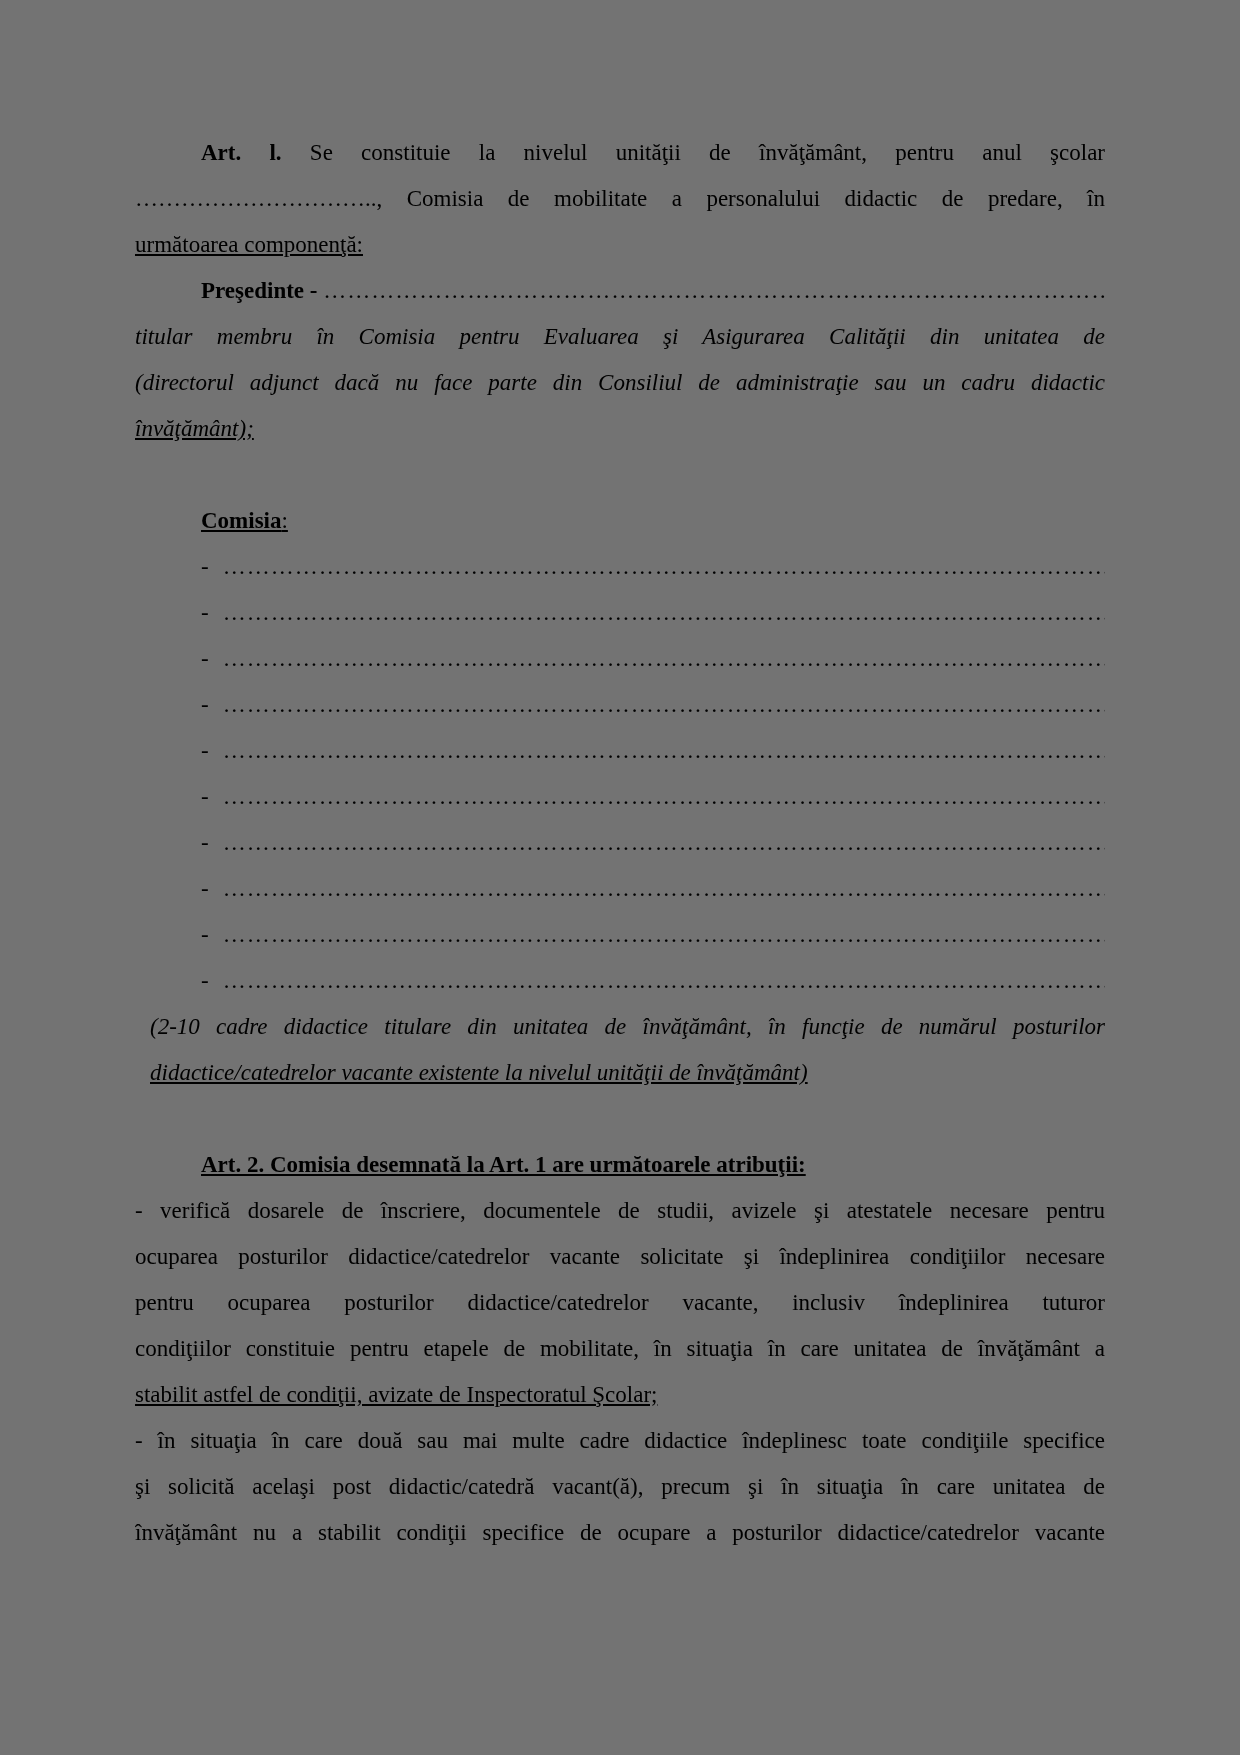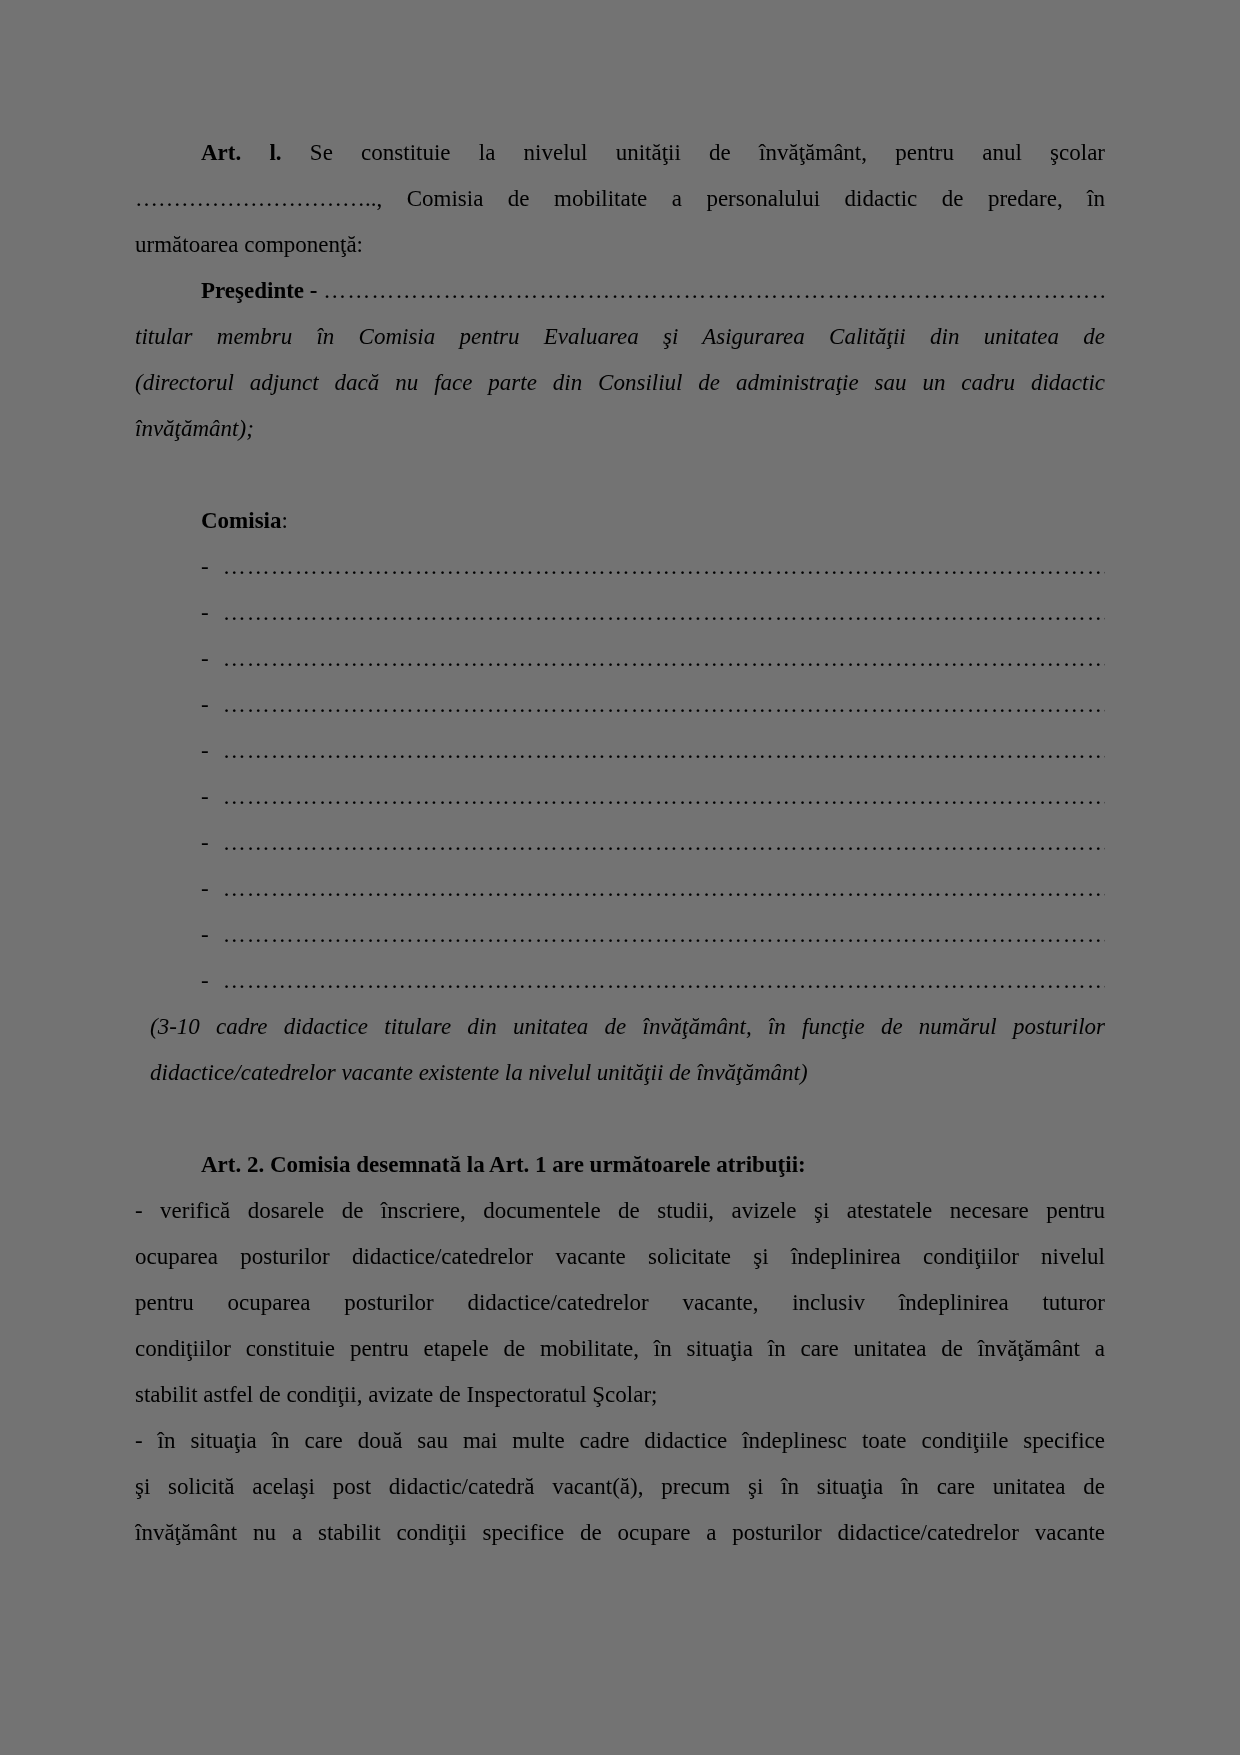--- a/index.html
+++ b/index.html
@@ -27,21 +27,21 @@
     line-height: 46px;
     white-space: nowrap;
     overflow: hidden;
   }
   
   .jf {
     white-space: normal;
     text-align: justify;
     text-align-last: justify;
   }
-  .left { text-align: left; text-align-last: left; }
+  .left { text-align: left; text-align-last: left; text-decoration: underline; }
   .indent { padding-left: 66px; }
   .note-indent { padding-left: 15px; }
   .b { font-weight: bold; }
   .i { font-style: italic; }
   .blank { height: 46px; }
   .dash { display: inline-block; margin-right: 14px; }
   .dots { letter-spacing: 1px; }
 </style>
 </head>
 <body>
@@ -107,37 +107,37 @@
     <span class="dash">-</span><span class="dots">…………………………………………………………………………………………………………………………………………………………………………………………………….</span>
   </div>
   <div class="line indent">
     <span class="dash">-</span><span class="dots">…………………………………………………………………………………………………………………………………………………………………………………………………….</span>
   </div>
   <div class="line indent">
     <span class="dash">-</span><span class="dots">…………………………………………………………………………………………………………………………………………………………………………………………………….</span>
   </div>
 
   <div class="line jf i note-indent">
-    <span>(3-10 cadre didactice titulare din unitatea de învăţământ, în funcţie de numărul posturilor</span>
+    <span>(2-10 cadre didactice titulare din unitatea de învăţământ, în funcţie de numărul posturilor</span>
   </div>
   <div class="line left i note-indent">
     <span>didactice/catedrelor vacante existente la nivelul unităţii de învăţământ)</span>
   </div>
 
   <div class="line blank"></div>
 
   <div class="line left indent">
     <span class="b">Art. 2. Comisia desemnată la Art. 1 are următoarele atribuţii:</span>
   </div>
 
   <div class="line jf">
     <span>- verifică dosarele de înscriere, documentele de studii, avizele şi atestatele necesare pentru</span>
   </div>
   <div class="line jf">
-    <span>ocuparea posturilor didactice/catedrelor vacante solicitate şi îndeplinirea condiţiilor nivelul</span>
+    <span>ocuparea posturilor didactice/catedrelor vacante solicitate şi îndeplinirea condiţiilor necesare</span>
   </div>
   <div class="line jf">
     <span>pentru ocuparea posturilor didactice/catedrelor vacante, inclusiv îndeplinirea tuturor</span>
   </div>
   <div class="line jf">
     <span>condiţiilor constituie pentru etapele de mobilitate, în situaţia în care unitatea de învăţământ a</span>
   </div>
   <div class="line left">
     <span>stabilit astfel de condiţii, avizate de Inspectoratul Şcolar;</span>
   </div>

